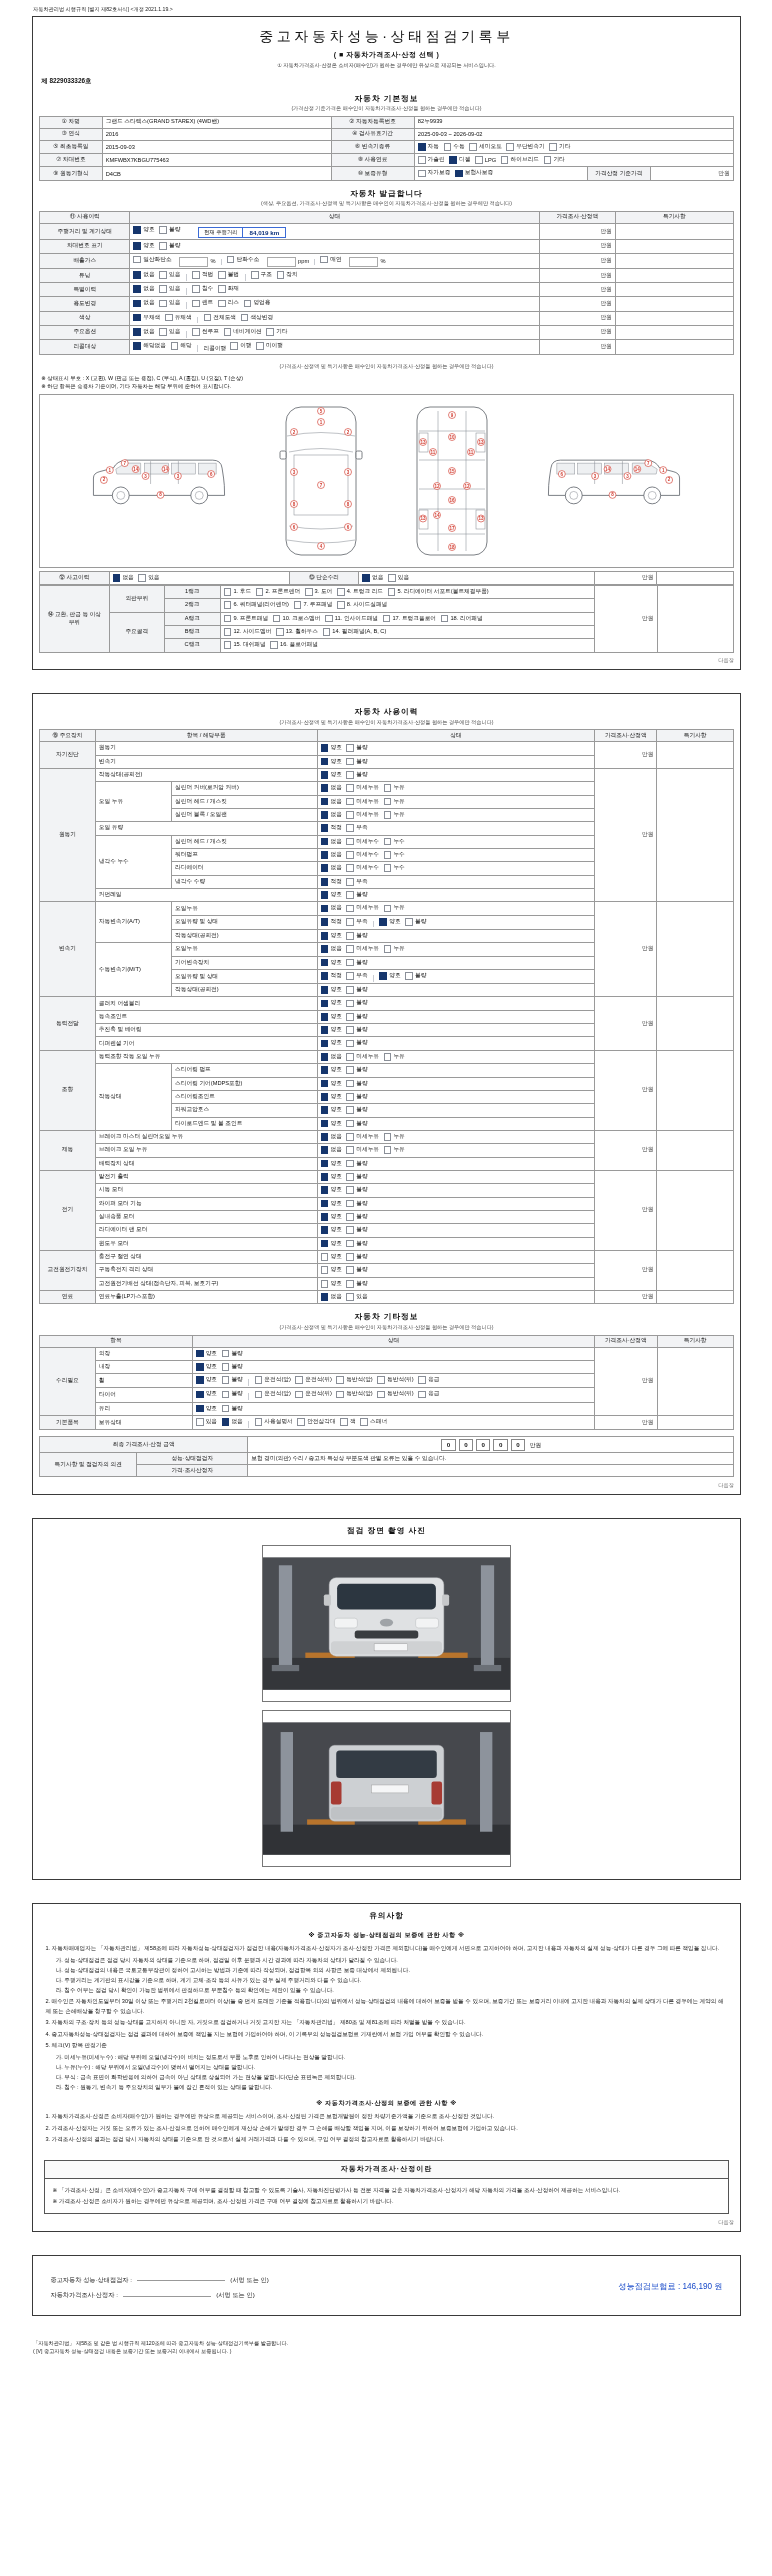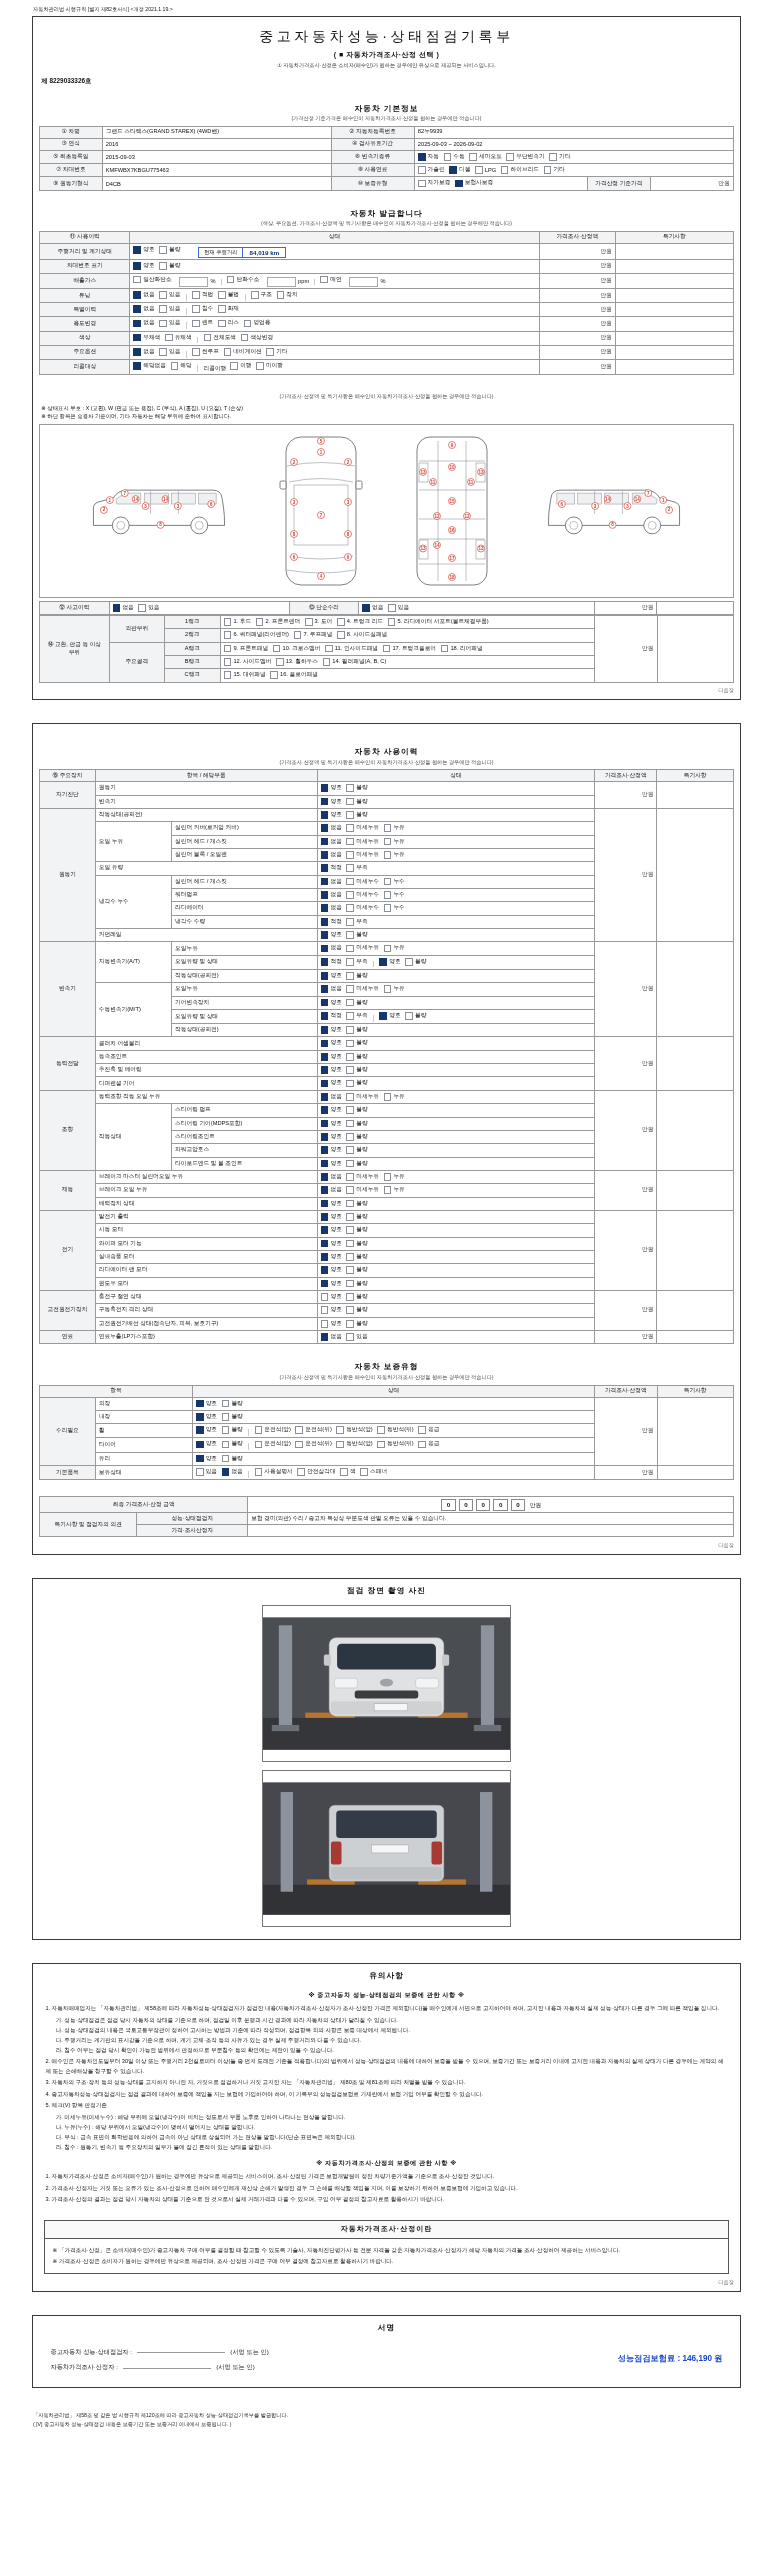--- a/index.html
+++ b/index.html
@@ -5,21 +5,21 @@
   html,body{margin:0;padding:0;background:#fff;}
   body{width:773px;min-height:2576px;font-family:"Liberation Sans","DejaVu Sans",sans-serif;font-size:6.2px;color:#111;}
   .page{padding:6.2px 32px 20.6px;}
   .form-ref{font-size:5.2px;color:#222;margin:0 0 3.1px 1px;}
   .frame{border:1px solid #3a3a3a;margin-bottom:23px;padding:5.2px 6.2px;background:#fff;}
   .doc-header{text-align:center;padding:5.2px 0 1px;}
   .doc-title{font-size:14px;font-weight:normal;letter-spacing:3.6px;}
   .doc-sub{font-size:7px;font-weight:bold;margin-top:4.1px;letter-spacing:0.5px;}
   .doc-note{font-size:5.2px;color:#333;margin-top:2.6px;}
   .doc-no{text-align:left;font-size:6.4px;font-weight:bold;margin:6.2px 0 2.1px 2.1px;}
-  .sec{margin-top:16px;}
+  .sec{margin-top:6px;}
   .sec-title{text-align:center;font-weight:bold;font-size:7.7px;padding-top:2.1px;letter-spacing:1px;}
   .sec-note{text-align:center;font-size:5.2px;color:#444;padding:1.5px 0 3.6px;}
   table.f{width:100%;border-collapse:collapse;table-layout:fixed;}
   table.f td{border:0.5px solid #9a9a9a;padding:1.5px 3.1px;font-size:5.7px;vertical-align:middle;word-break:keep-all;overflow:hidden;}
   td.lbl{background:#f2f3f5;text-align:center;}
   td.sm{font-size:5.2px;}
   td.price{text-align:right;color:#333;}
   .ckw{display:inline-flex;align-items:center;margin:0.5px 4.6px 0.5px 0;gap:2.1px;white-space:nowrap;}
   .cb{width:5.7px;height:5.7px;border:0.5px solid #8a8f98;background:#fff;display:inline-block;flex:none;}
   .cb.on{background:#16366d;border-color:#16366d;}
@@ -45,21 +45,21 @@
   .nb-p{margin:2.6px 0;}
   .nb-s{margin:1px 0 1px 10.3px;}
   .infobox{border:0.8px solid #555;margin:8.2px 5.2px 2.1px;}
   .infobox-title{text-align:center;font-weight:bold;border-bottom:0.5px solid #555;padding:3.1px;font-size:7px;background:#fafafa;letter-spacing:1px;}
   .infobox-body{padding:4.6px 7.2px;font-size:5.6px;line-height:1.6;}
   .photos-wrap{display:flex;flex-direction:column;align-items:center;gap:8.2px;padding:9.3px 0 6.2px;}
   .photo{width:247px;height:155px;border:0.5px solid #777;display:block;}
   .sign-row{display:flex;justify-content:space-between;align-items:center;padding:8.2px 11.3px 5.2px;}
   .sig-line{font-size:6.2px;margin:4.6px 0;color:#222;}
   .sig-blank{display:inline-block;width:88px;border-bottom:0.5px solid #999;height:6.7px;margin:0 5.2px;}
-  .ins{color:#1749c9;font-weight:bold;font-size:8.2px;white-space:nowrap;}
+  .ins{color:#1749c9;font-weight:normal;font-size:8.2px;white-space:nowrap;}
   .footer-lines{font-size:5.2px;color:#222;margin:2.1px 1px 0;line-height:1.7;}
 </style>
 </head>
 <body>
 
 <div class="page">
 
   <div class="form-ref">자동차관리법 시행규칙 [별지 제82호서식] &lt;개정 2021.1.19.&gt;</div>
 
   <section class="frame">
@@ -1148,21 +1148,21 @@
                   </span></td>
                 <td class="price">만원</td>
                 <td></td>
               </tr>
             </tbody>
           </table>
         </div>
     </div>
 
     <div class="sec">
-      <div class="sec-title">자동차 보증유형</div>
+      <div class="sec-title">자동차 기타정보</div>
       <div class="sec-note">(가격조사·산정액 및 특기사항은 매수인이 자동차가격조사·산정을 원하는 경우에만 적습니다)</div>
       <div>
           <table class="f">
             <colgroup>
               <col style="width: 8%;">
               <col style="width: 14%;">
               <col style="width: 58%;">
               <col style="width: 9%;">
               <col style="width: 11%;">
             </colgroup>
@@ -1384,21 +1384,20 @@
       <div class="infobox-body">
           <div class="nb-p">※ 「가격조사·산정」은 소비자(매수인)가 중고자동차 구매 여부를 결정할 때 참고할 수 있도록 기술사, 자동차진단평가사 등 전문 자격을 갖춘 자동차가격조사·산정자가 해당 자동차의 가격을 조사·산정하여 제공하는 서비스입니다.</div>
           <div class="nb-p">※ 가격조사·산정은 소비자가 원하는 경우에만 유상으로 제공되며, 조사·산정된 가격은 구매 여부 결정에 참고자료로 활용하시기 바랍니다.</div>
         </div>
     </div>
 
     <div class="nextpg">다음장</div>
   </section>
 
   <section class="frame">
-    <div class="sec-title">서명</div>
     <div class="sign-row">
       <div>
         <div class="sig-line">
           <span>중고자동차 성능·상태점검자 :</span><span class="sig-blank"></span><span>(서명 또는 인)</span>
         </div>
         <div class="sig-line">
           <span>자동차가격조사·산정자 :</span><span class="sig-blank"></span><span>(서명 또는 인)</span>
         </div>
       </div>
       <div class="ins">

